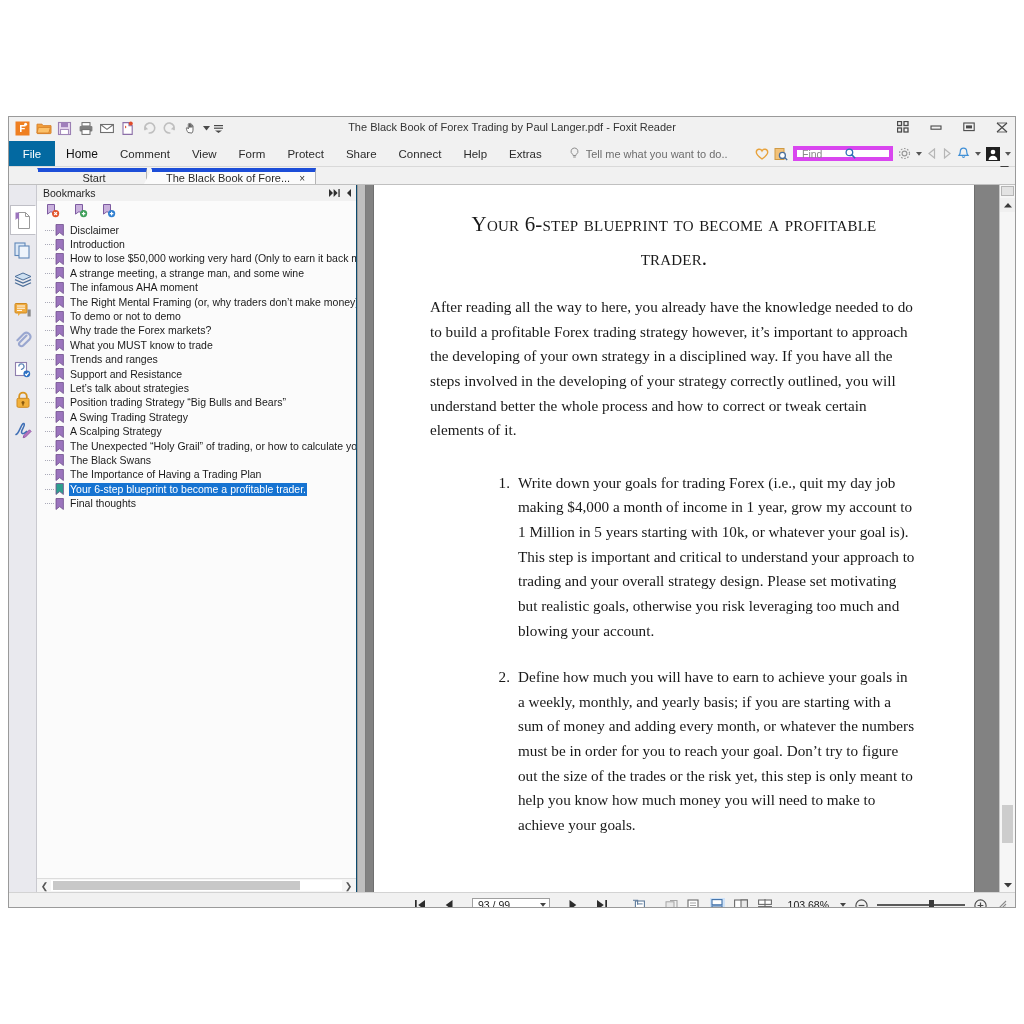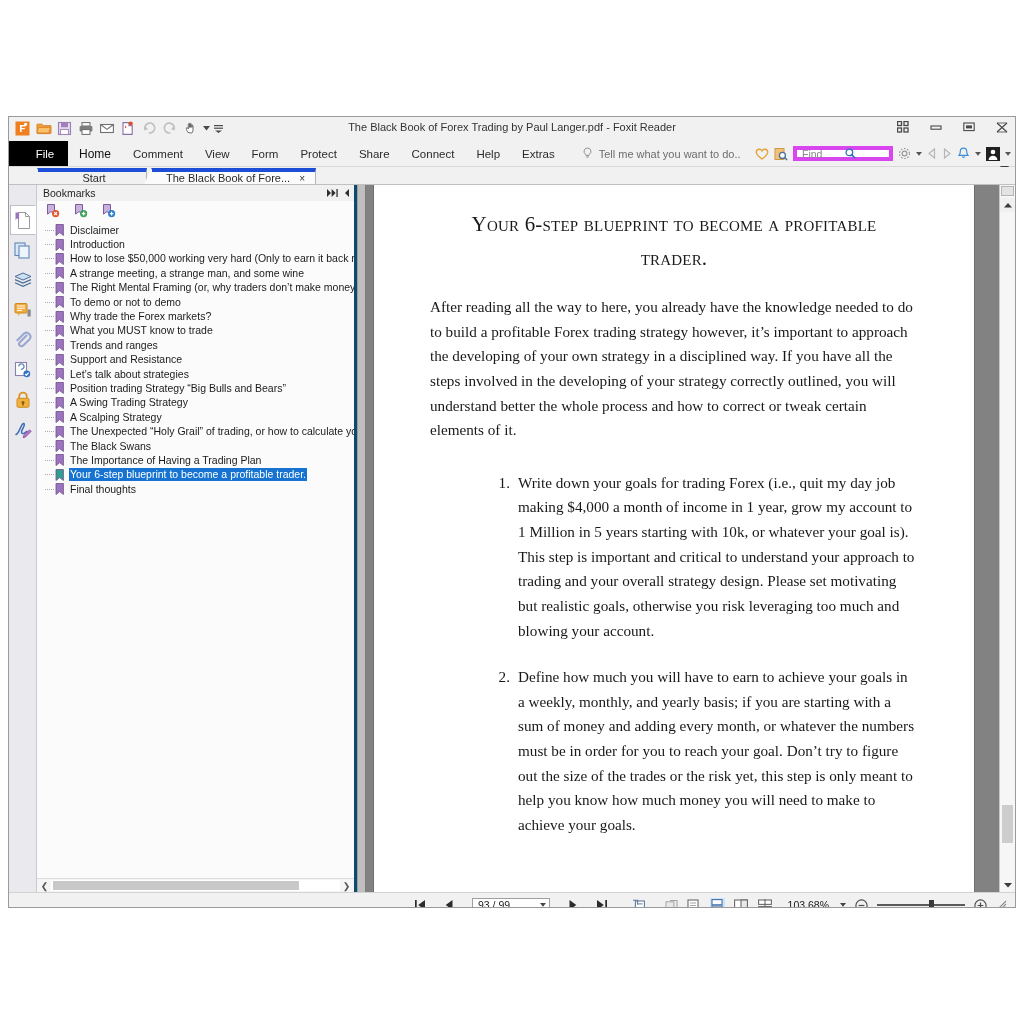--- a/index.html
+++ b/index.html
@@ -67,24 +67,24 @@
   .ribbon {
     position: relative;
     height: 25px;
     background: #f1f1f1;
     display: flex;
     align-items: stretch;
     border-bottom: 1px solid #d9d9d9;
   }
   .tab-file {
     width: 46px;
-    background: #000000;
+    background: #0369a1;
     color: #fff;
     font-size: 11.5px;
-    display: flex; align-items: center; justify-content: center; padding-left: 13px;
+    display: flex; align-items: center; justify-content: center;
   }
   .tab-item {
     padding: 0 11px;
     font-size: 11.5px;
     color: #2b2b2b;
     display: flex; align-items: center;
   }
   .tellme {
     display: flex; align-items: center; gap: 6px;
     margin-left: 16px;
@@ -177,21 +177,21 @@
     border-right: 1px solid #ffffff;
     box-sizing: border-box;
   }
 
   
   .panel {
     width: 320px;
     background: #fbfbfb;
     display: flex;
     flex-direction: column;
-    border-right: 3px solid #0c4a6e;
+    border-right: 1px solid #0c4a6e;
     box-sizing: border-box;
   }
   .panel-head {
     height: 16px;
     display: flex; align-items: center;
     padding: 0 4px 0 6px;
     font-size: 10.5px;
     color: #1f1f1f;
     background: #f1f1f1;
   }
@@ -758,20 +758,29 @@
               </span>
               <span class="bk-label">A strange meeting, a strange man, and some wine</span>
             </div>
             <div class="bk-row">
               <span class="bk-dash"></span>
               <span class="bk-icon">
                 <svg width="10" height="12" viewBox="0 0 10 12">
                   <path d="M1 0.5h7.4v11L4.7 8.6 1 11.5Z" fill="#9b74bd" stroke="#6f4f8c" stroke-width="0.8"></path>
                 </svg>
               </span>
+              <span class="bk-label">The infamous AHA moment</span>
+            </div>
+            <div class="bk-row">
+              <span class="bk-dash"></span>
+              <span class="bk-icon">
+                <svg width="10" height="12" viewBox="0 0 10 12">
+                  <path d="M1 0.5h7.4v11L4.7 8.6 1 11.5Z" fill="#9b74bd" stroke="#6f4f8c" stroke-width="0.8"></path>
+                </svg>
+              </span>
               <span class="bk-label">The Right Mental Framing (or, why traders don’t make money)</span>
             </div>
             <div class="bk-row">
               <span class="bk-dash"></span>
               <span class="bk-icon">
                 <svg width="10" height="12" viewBox="0 0 10 12">
                   <path d="M1 0.5h7.4v11L4.7 8.6 1 11.5Z" fill="#9b74bd" stroke="#6f4f8c" stroke-width="0.8"></path>
                 </svg>
               </span>
               <span class="bk-label">To demo or not to demo</span>

